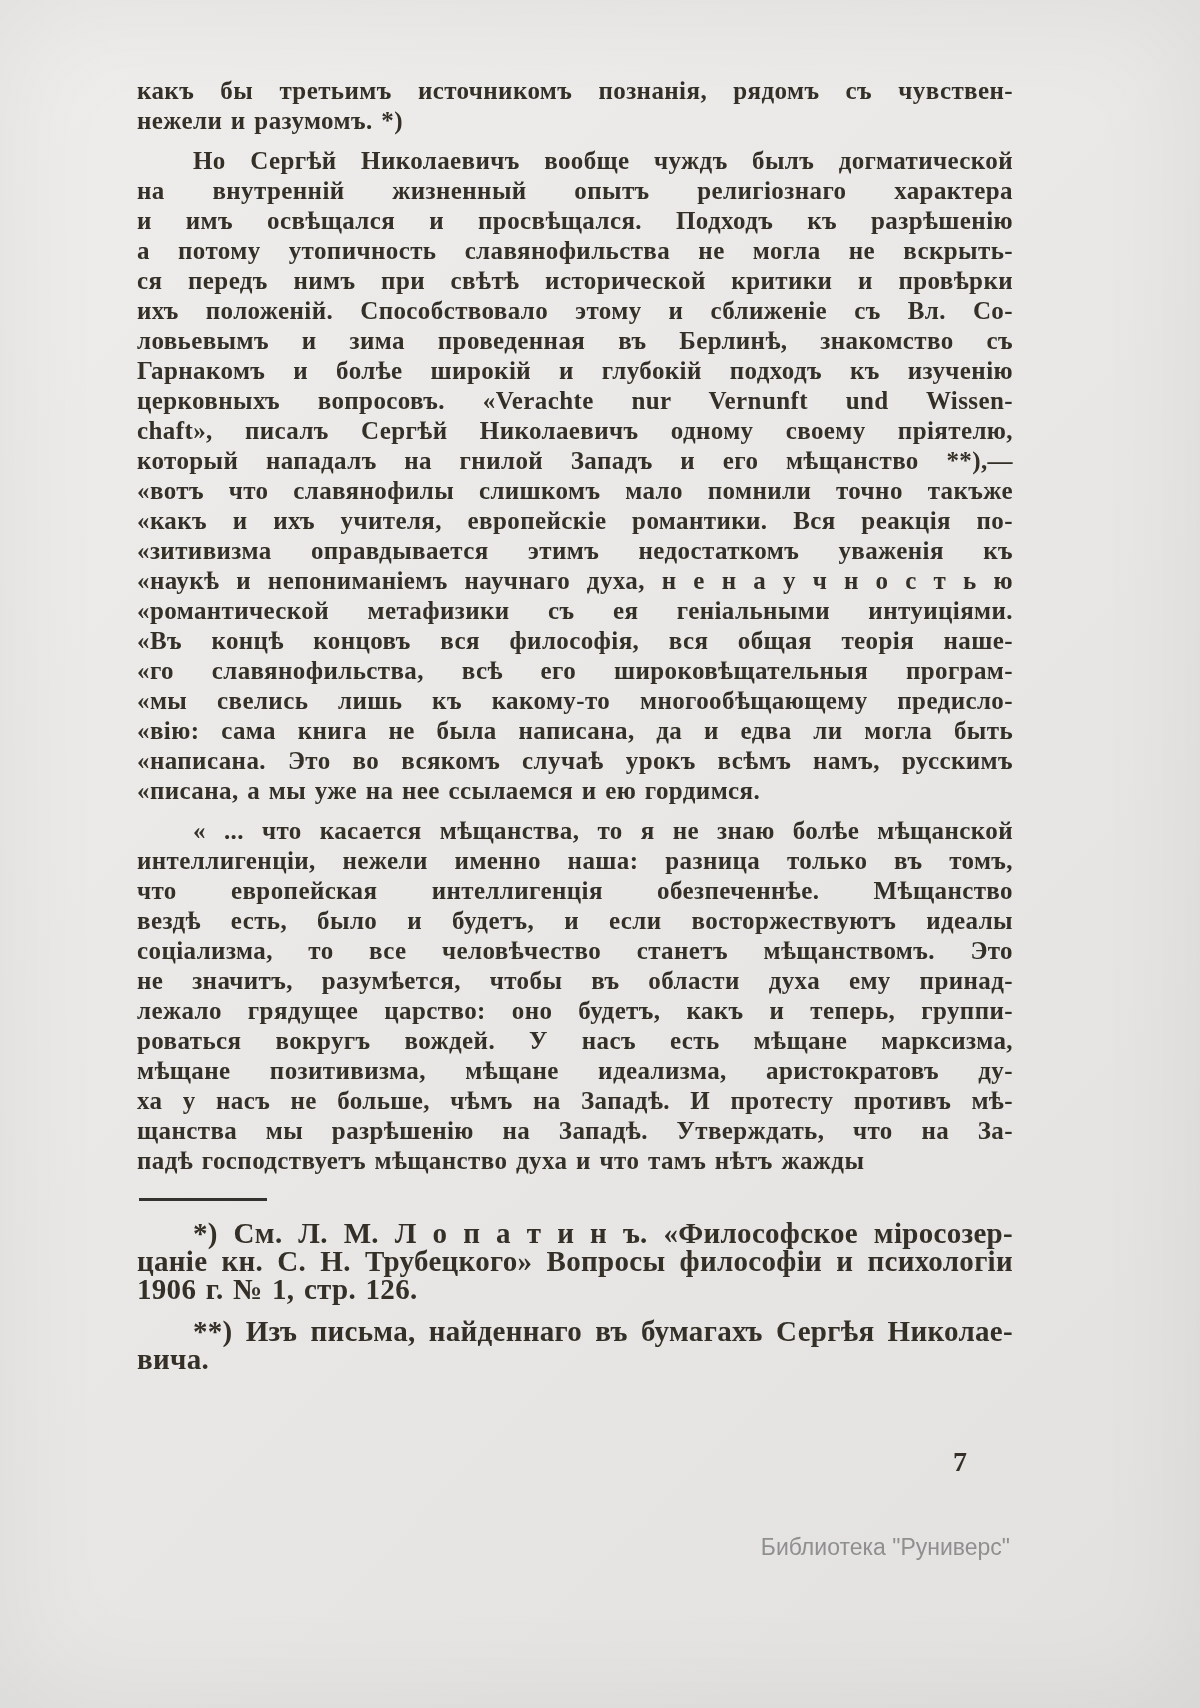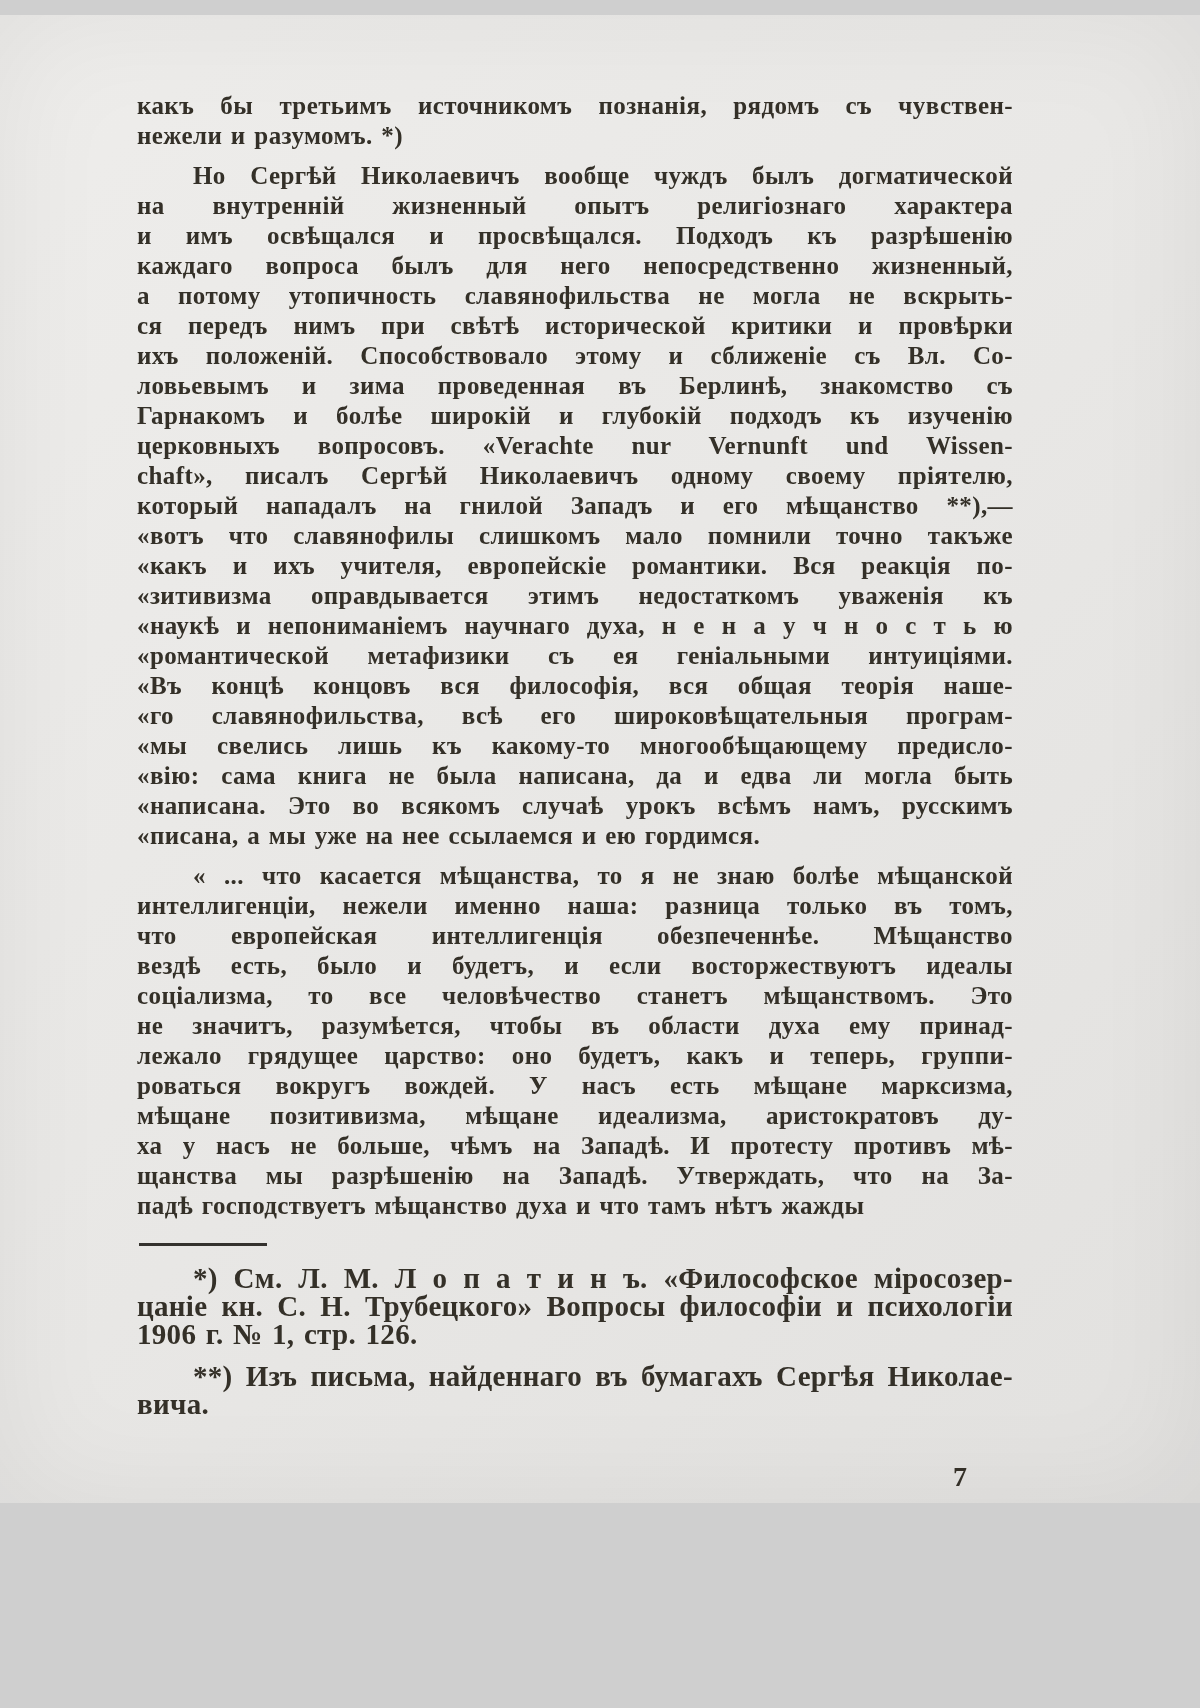--- a/index.html
+++ b/index.html
@@ -1,21 +1,21 @@
 <!DOCTYPE html>
 <html><head>
 <meta charset="utf-8">
 <style>
   * { margin: 0; padding: 0; box-sizing: border-box; }
   html, body { background: #cfcfcf; }
   .page {
     position: relative;
     width: 1200px;
-    height: 1488px;
-    margin: 15px auto;
+    height: 1708px;
+    margin: 0 auto;
     background: linear-gradient(135deg, #eeedeb 0%, #e9e8e6 45%, #e2e1df 100%);
     box-shadow: inset 0 0 120px rgba(0,0,0,0.06);
     overflow: hidden;
     font-family: "Liberation Serif", "DejaVu Serif", serif;
     color: #343028;
   }
   .text-block {
     position: absolute;
     left: 137px;
     top: 76px;
@@ -72,21 +72,20 @@
 
     <div class="para">
       <div class="ln">какъ бы третьимъ источникомъ познанія, рядомъ съ чувствен-</div>
       <div class="ln end">нежели и разумомъ. *)</div>
     </div>
 
     <div class="para">
       <div class="ln fi">Но Сергѣй Николаевичъ вообще чуждъ былъ догматической</div>
       <div class="ln">на внутренній жизненный опытъ религіознаго характера</div>
       <div class="ln">и имъ освѣщался и просвѣщался. Подходъ къ разрѣшенію</div>
-      <div class="ln">каждаго вопроса былъ для него непосредственно жизненный,</div>
       <div class="ln">а потому утопичность славянофильства не могла не вскрыть-</div>
       <div class="ln">ся передъ нимъ при свѣтѣ исторической критики и провѣрки</div>
       <div class="ln">ихъ положеній. Способствовало этому и сближеніе съ Вл. Со-</div>
       <div class="ln">ловьевымъ и зима проведенная въ Берлинѣ, знакомство съ</div>
       <div class="ln">Гарнакомъ и болѣе широкій и глубокій подходъ къ изученію</div>
       <div class="ln">церковныхъ вопросовъ. «Verachte nur Vernunft und Wissen-</div>
       <div class="ln">chaft», писалъ Сергѣй Николаевичъ одному своему пріятелю,</div>
       <div class="ln">который нападалъ на гнилой Западъ и его мѣщанство **),—</div>
       <div class="ln">«вотъ что славянофилы слишкомъ мало помнили точно такъже</div>
       <div class="ln">«какъ и ихъ учителя, европейскіе романтики. Вся реакція по-</div>

